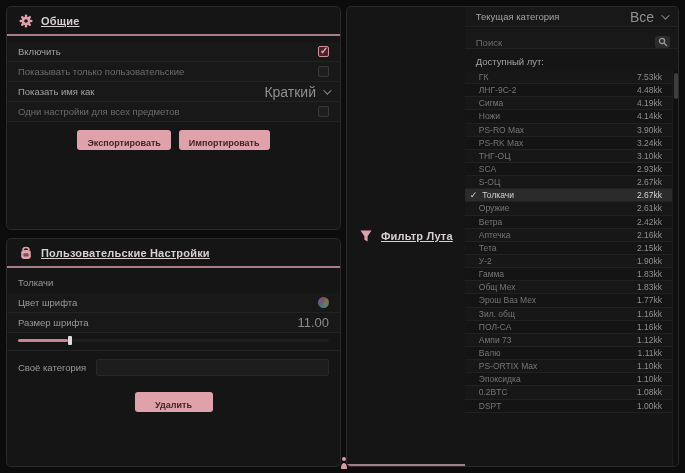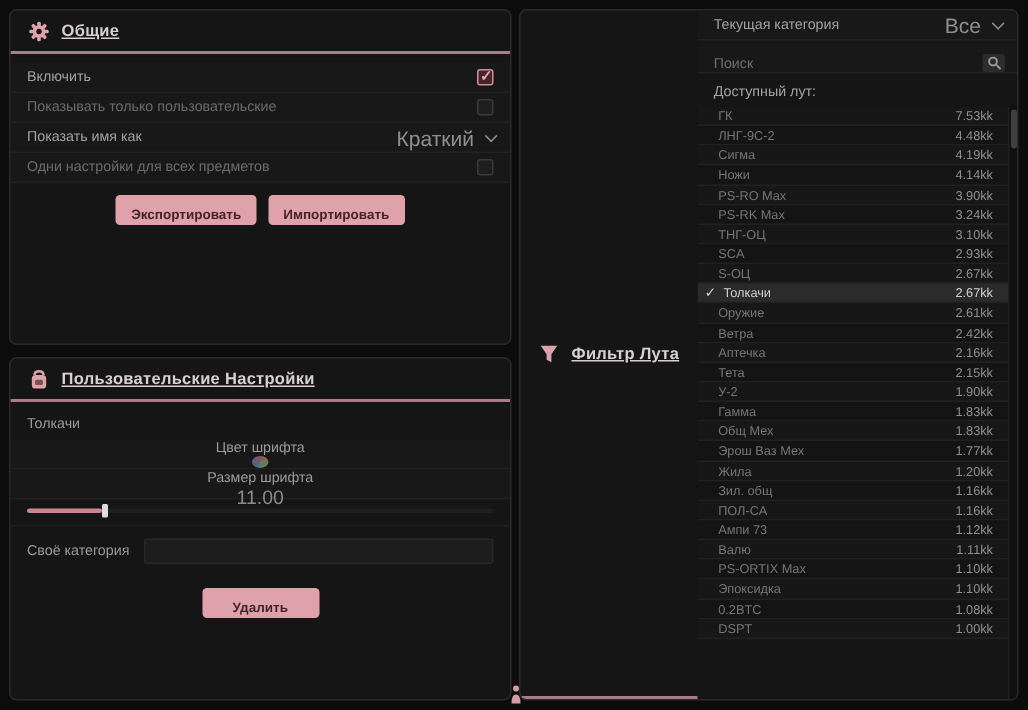--- a/index.html
+++ b/index.html
@@ -35,21 +35,21 @@
     transform:rotate(45deg) translateY(-2px); }
 
   .btnrow { display:flex; justify-content:center; gap:8px; margin-top:8px; }
   .pinkbtn { background:#dfa2aa; color:#452429; font-size:9px; font-weight:bold;
     border:none; border-radius:3px; padding:10px 10px; min-width:76px; height:13px;
     line-height:7px; cursor:pointer; }
   .pinkbtn.del { min-width:78px; }
 
   .group-label { color:#9a9a9a; font-size:9.5px; padding:9px 11px 5px 11px; }
   .crow { display:flex; align-items:center; justify-content:space-between;
-    height:20px; padding:0 11px; background:#181818; border-bottom:1px solid #222;flex-direction:column; }
+    height:20px; padding:0 11px; background:#181818; border-bottom:1px solid #222; }
   .crow .lbl { color:#9b9b9b; font-size:9.5px; }
   .val { color:#8a8a8a; font-size:13px; }
   .colorwheel { width:11px; height:11px; border-radius:50%;
     background:conic-gradient(#a06a6a,#a08b6a,#7fa06a,#6aa095,#6a7ca0,#8f6aa0,#a06a6a);
     opacity:.75; }
   .sliderwrap { padding:6px 11px 8px 11px; border-bottom:1px solid #222; background:#151515; }
   .slider-track { position:relative; width:100%; height:3px; background:#1f1f1f; border-radius:2px; }
   .slider-fill { position:absolute; left:0; top:0; height:3px; width:16%;
     background:#c9858e; border-radius:2px; }
   .slider-thumb { position:absolute; left:16%; top:-3px; width:4px; height:9px;
@@ -311,26 +311,20 @@
     <span class="vl">1.83kk</span>
   </div>
               <div class="loot-row">
     <span class="nm">
                   <span>Эрош Ваз Мех</span>
                 </span>
     <span class="vl">1.77kk</span>
   </div>
               <div class="loot-row">
     <span class="nm">
-                  <span>Жила</span>
-                </span>
-    <span class="vl">1.20kk</span>
-  </div>
-              <div class="loot-row">
-    <span class="nm">
                   <span>Зил. общ</span>
                 </span>
     <span class="vl">1.16kk</span>
   </div>
               <div class="loot-row">
     <span class="nm">
                   <span>ПОЛ-СА</span>
                 </span>
     <span class="vl">1.16kk</span>
   </div>

